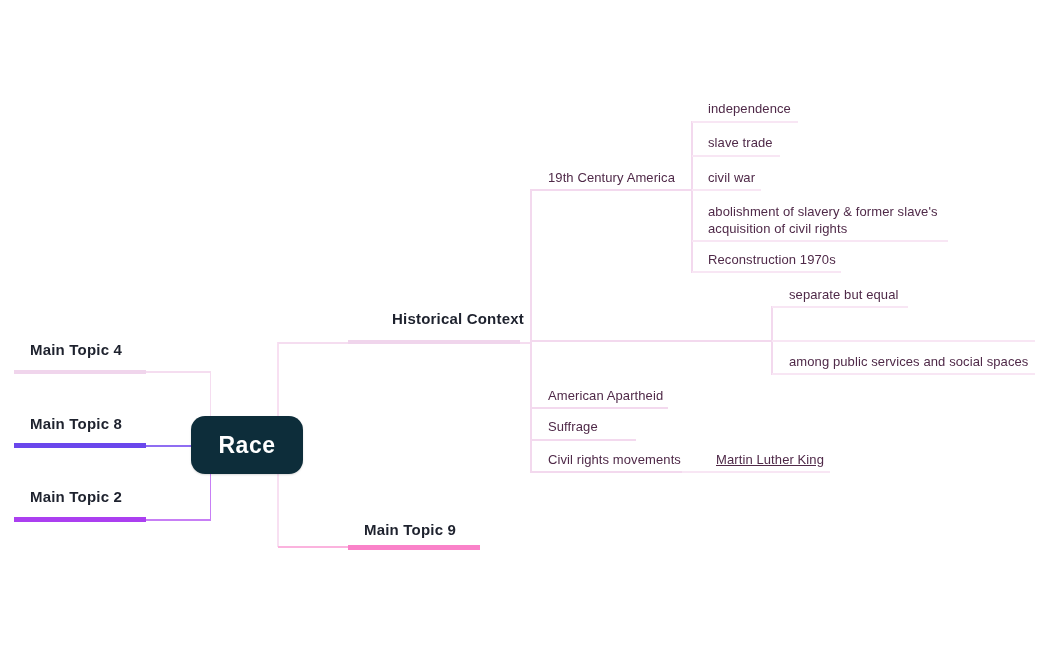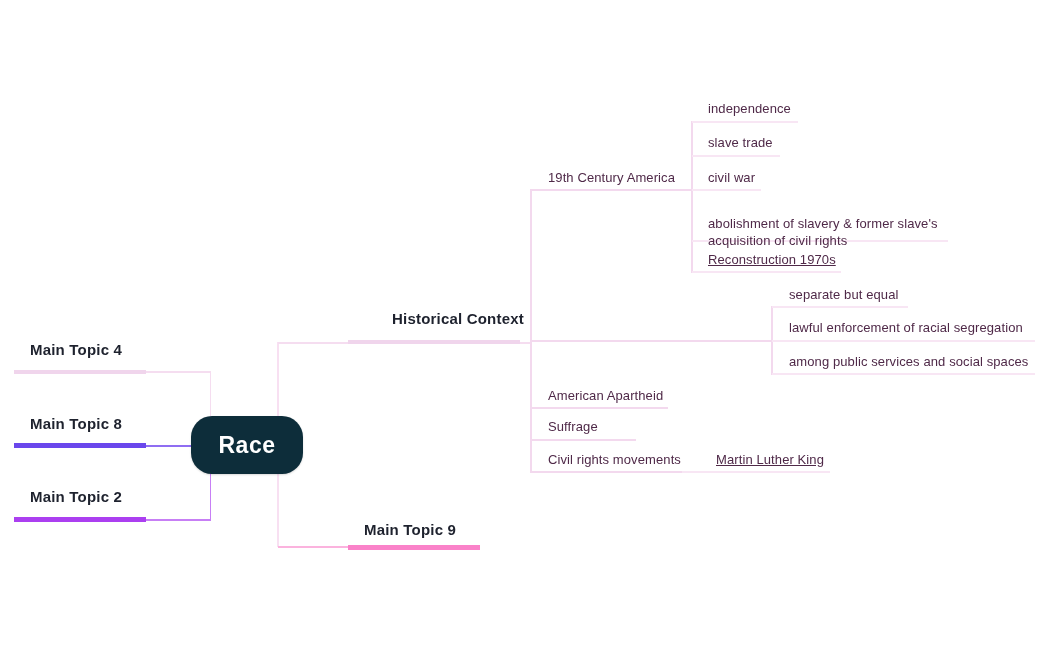--- a/index.html
+++ b/index.html
@@ -13,21 +13,21 @@
     position:absolute;z-index:2;font-size:15px;font-weight:bold;
     color:#1e222e;line-height:18px;white-space:nowrap;letter-spacing:.2px;
   }
   .sub{
     position:absolute;z-index:2;font-size:13px;font-weight:normal;
     color:#4f2948;line-height:16.5px;white-space:nowrap;letter-spacing:.1px;
   }
   .sub.wrap{white-space:normal;width:252px;}
   .race{
     position:absolute;z-index:3;left:191px;top:416px;width:112px;height:58px;
-    border-radius:21px;display:flex;align-items:center;justify-content:center;
+    border-radius:14px;display:flex;align-items:center;justify-content:center;
     color:#ffffff;font-size:23px;font-weight:bold;letter-spacing:.5px;
     box-shadow:0 1px 2px rgba(0,0,0,.15);
   }
 </style>
 </head>
 <body>
 
 <div id="canvas">
 
   <div class="ln" style="left: 14px; top: 370px; width: 132px; height: 4px; background: rgb(240, 213, 236);"></div>
@@ -74,25 +74,24 @@
   <div class="topic" style="left:30px;top:341px;">Main Topic 4</div>
   <div class="topic" style="left:30px;top:415px;">Main Topic 8</div>
   <div class="topic" style="left:30px;top:488px;">Main Topic 2</div>
   <div class="topic" style="left:364px;top:310px;margin-left:28px;">Historical Context</div>
   <div class="topic" style="left:364px;top:521px;">Main Topic 9</div>
 
   <div class="sub" style="left:548px;top:170px;">19th Century America</div>
   <div class="sub" style="left:708px;top:101px;">independence</div>
   <div class="sub" style="left:708px;top:135px;">slave trade</div>
   <div class="sub" style="left:708px;top:170px;">civil war</div>
-  <div class="sub wrap" style="left:708px;top:204px;margin-top:12px;">abolishment of slavery &amp; former slave's acquisition of civil rights</div>
-  <div class="sub" style="left:708px;top:252px;text-decoration:underline;">Reconstruction 1970s</div>
+  <div class="sub wrap" style="left:708px;top:204px;">abolishment of slavery &amp; former slave's acquisition of civil rights</div>
+  <div class="sub" style="left:708px;top:252px;">Reconstruction 1970s</div>
 
   <div class="sub" style="left:789px;top:287px;">separate but equal</div>
-  <div class="sub" style="left:789px;top:320px;">lawful enforcement of racial segregation</div>
   <div class="sub" style="left:789px;top:354px;">among public services and social spaces</div>
 
   <div class="sub" style="left:548px;top:388px;">American Apartheid</div>
   <div class="sub" style="left:548px;top:419px;">Suffrage</div>
   <div class="sub" style="left:548px;top:452px;">Civil rights movements</div>
   <div class="sub" style="left:716px;top:452px;text-decoration:underline;">Martin Luther King</div>
 
   <div class="race" style="background: rgb(13, 45, 58);">
     <span>Race</span>
   </div>

